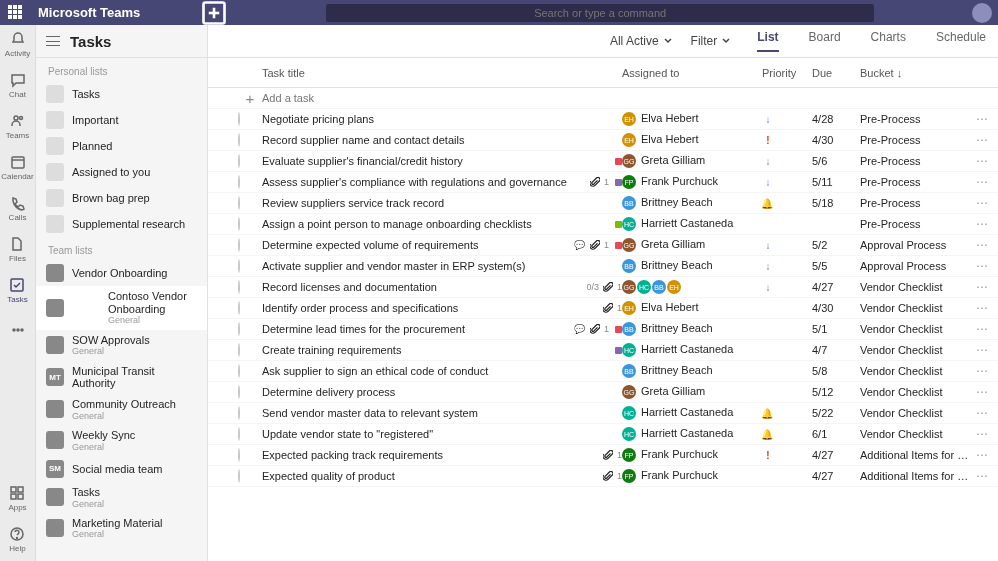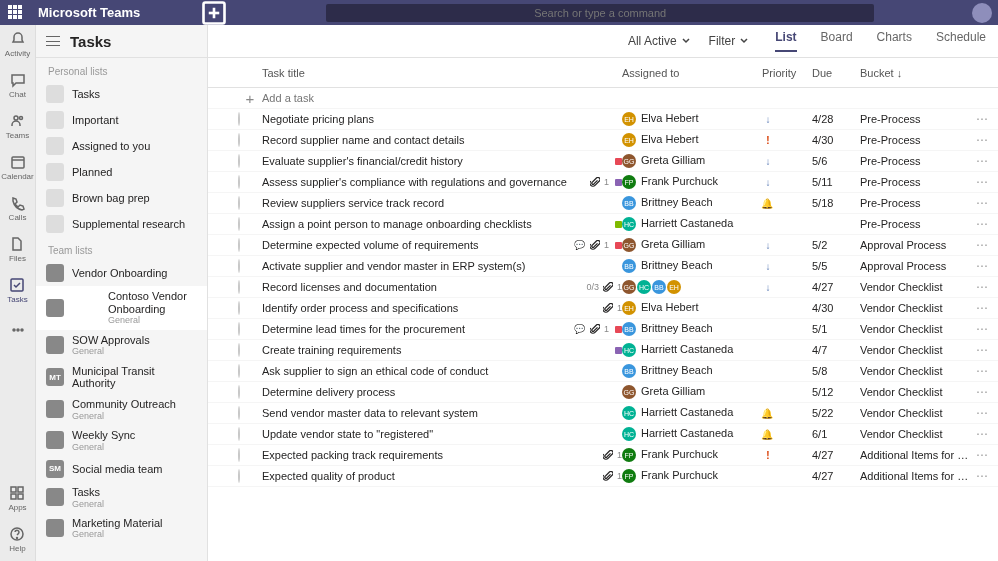--- a/index.html
+++ b/index.html
@@ -39,21 +39,21 @@
 .sb-item .precon { width: 18px; height: 18px; border-radius: 3px; background: #ddd; display: flex; align-items: center; justify-content: center; font-size: 10px; color: #666; flex-shrink: 0; }
 .sb-item.team .precon { background: #888; color: #fff; font-weight: 600; font-size: 8px; }
 .sb-item .col { display: flex; flex-direction: column; line-height: 1.15; }
 .sb-item .sub { font-size: 9px; color: #999; }
 .sb-item.selected { background: #fff; gap: 44px; }
 
 
 .content { flex: 1; background: #fff; display: flex; flex-direction: column; min-width: 0; }
 .toolbar { height: 33px; border-bottom: 1px solid #e1e1e1; display: flex; align-items: center; padding: 0 12px; gap: 18px; justify-content: flex-end; font-size: 12px; color: #444; }
 .tool-ctrl { display: flex; align-items: center; gap: 4px; cursor: pointer; }
-.views { margin-left: 8px; display: flex; gap: 24px; }
+.views { margin-left: 8px; display: flex; gap: 30px; }
 .views span { font-size: 12px; color: #666; cursor: pointer; padding-bottom: 6px; }
 .views span.active { color: #464775; border-bottom: 2px solid #464775; font-weight: 600; }
 
 
 .table-wrap { flex: 1; overflow-y: auto; }
 .table-head, .row { display: grid; grid-template-columns: 24px 24px 360px 140px 50px 48px 110px 24px; align-items: center; font-size: 11px; }
 .table-head { height: 30px; border-bottom: 1px solid #e1e1e1; color: #555; font-weight: 400; padding: 0 6px; }
 .table-head .hcell { white-space: nowrap; overflow: hidden; text-overflow: ellipsis; }
 .row { height: 21px; padding: 0 6px; border-bottom: 1px solid #f5f5f5; color: #252424; }
 .radio { width: 12px; height: 12px; border: 1px solid #c8c8c8; border-radius: 50%; }
@@ -196,25 +196,25 @@
         <div class="sb-item">
           <div class="precon"></div>
           <span>Tasks</span>
         </div>
         <div class="sb-item">
           <div class="precon"></div>
           <span>Important</span>
         </div>
         <div class="sb-item">
           <div class="precon"></div>
+          <span>Planned</span>
+        </div>
+        <div class="sb-item">
+          <div class="precon"></div>
           <span>Assigned to you</span>
-        </div>
-        <div class="sb-item">
-          <div class="precon"></div>
-          <span>Planned</span>
         </div>
         <div class="sb-item">
           <div class="precon"></div>
           <span>Brown bag prep</span>
         </div>
         <div class="sb-item">
           <div class="precon"></div>
           <span>Supplemental research</span>
         </div>
       </div>

